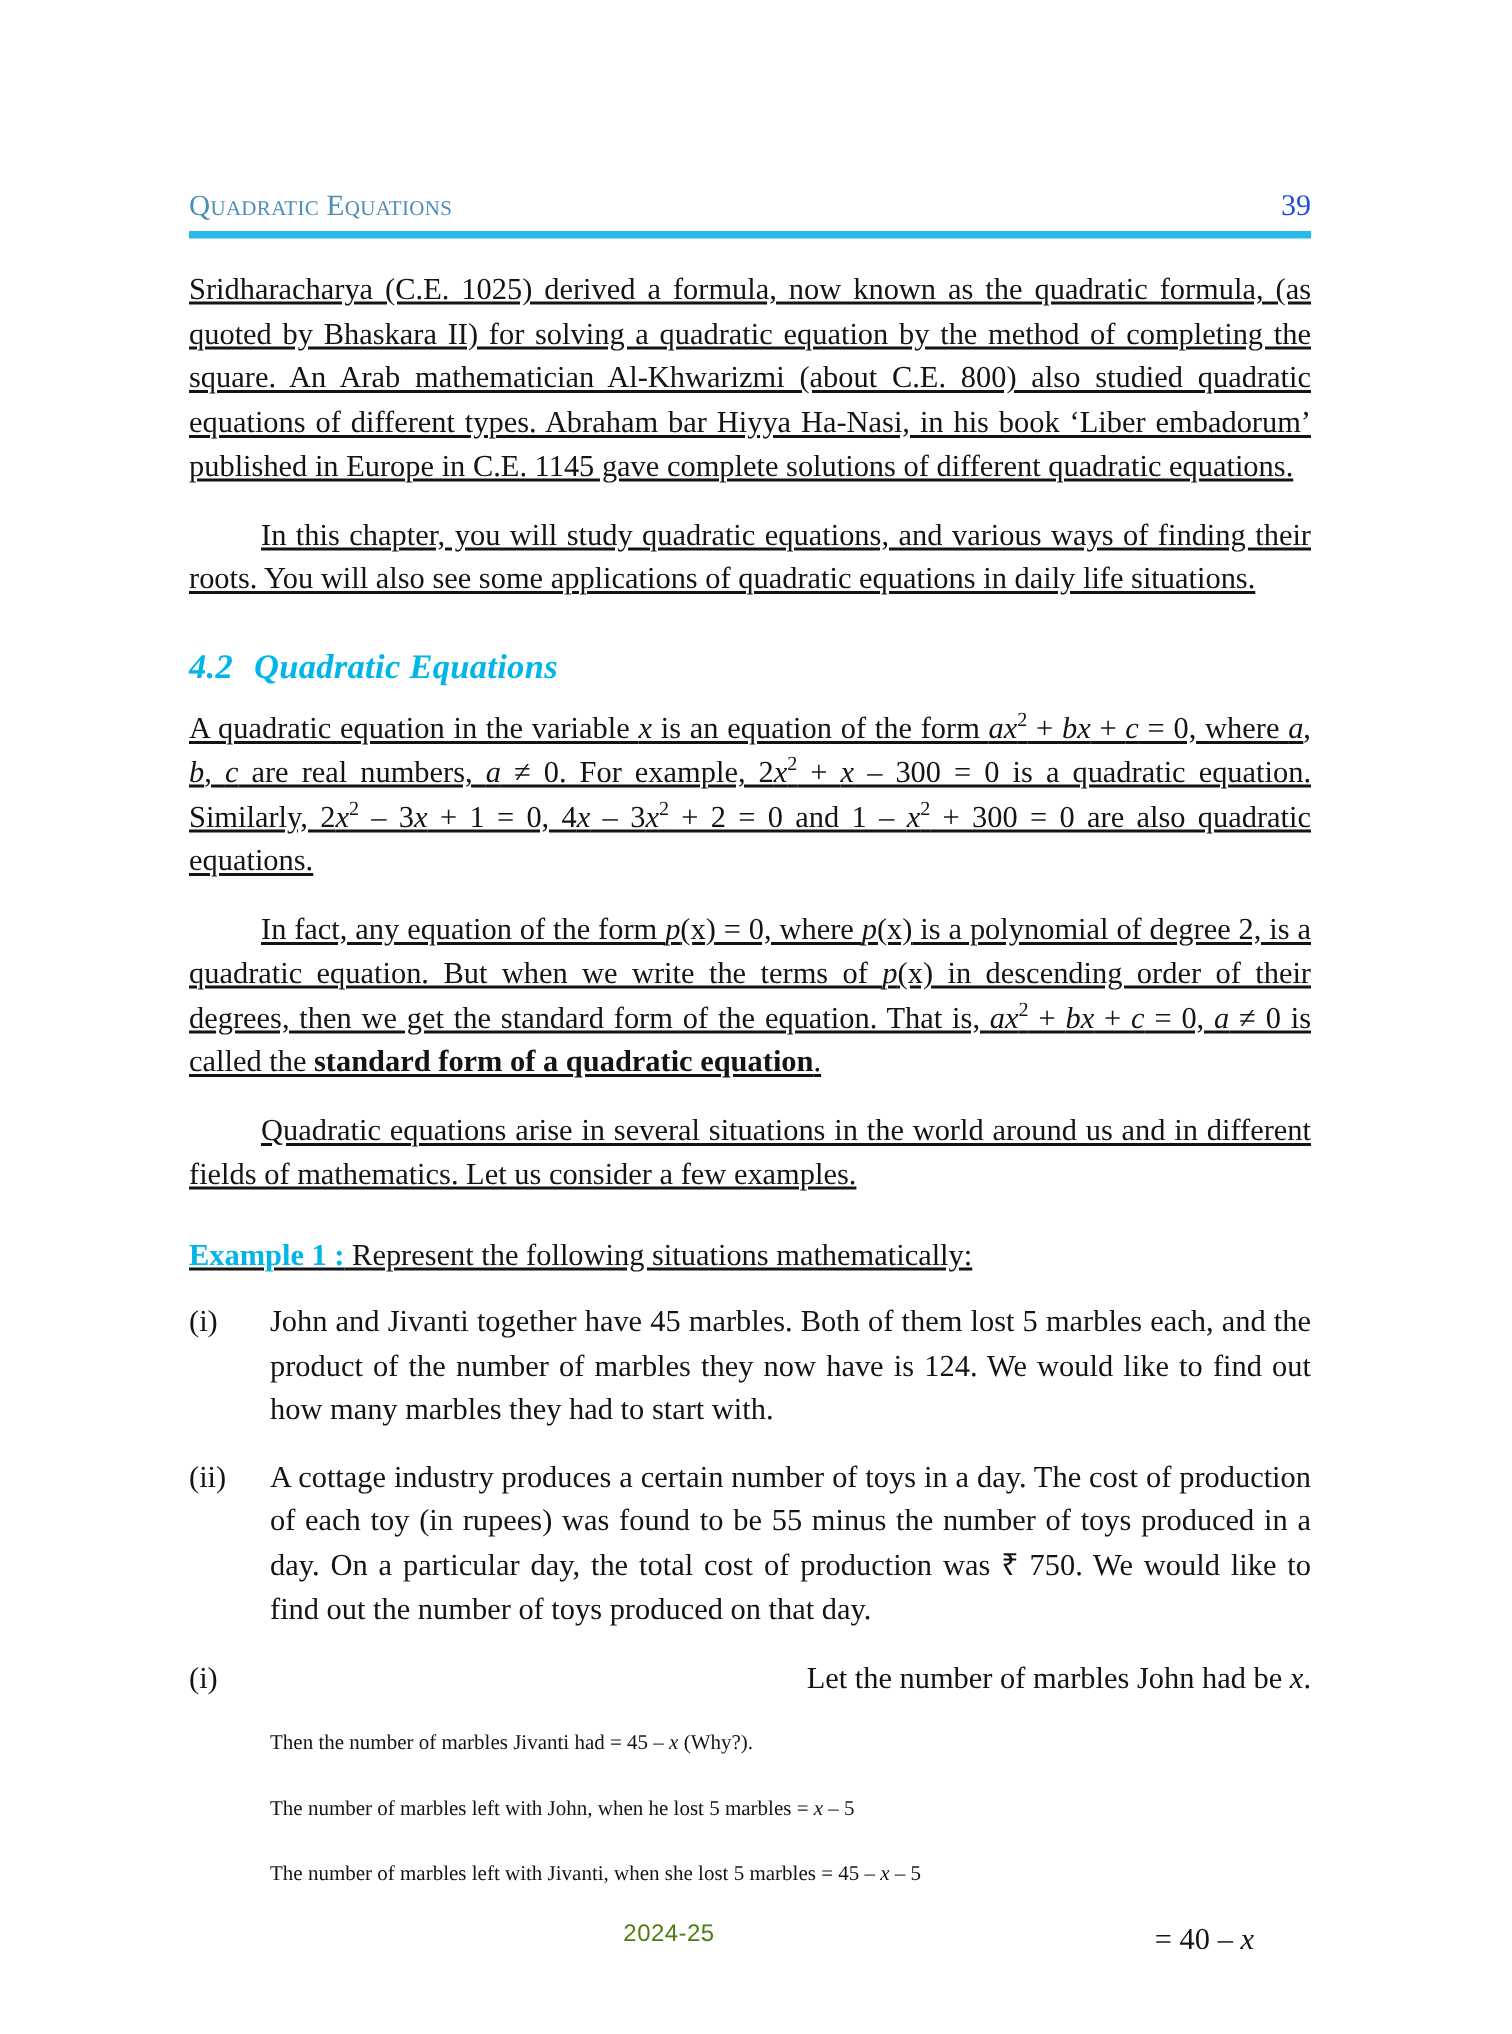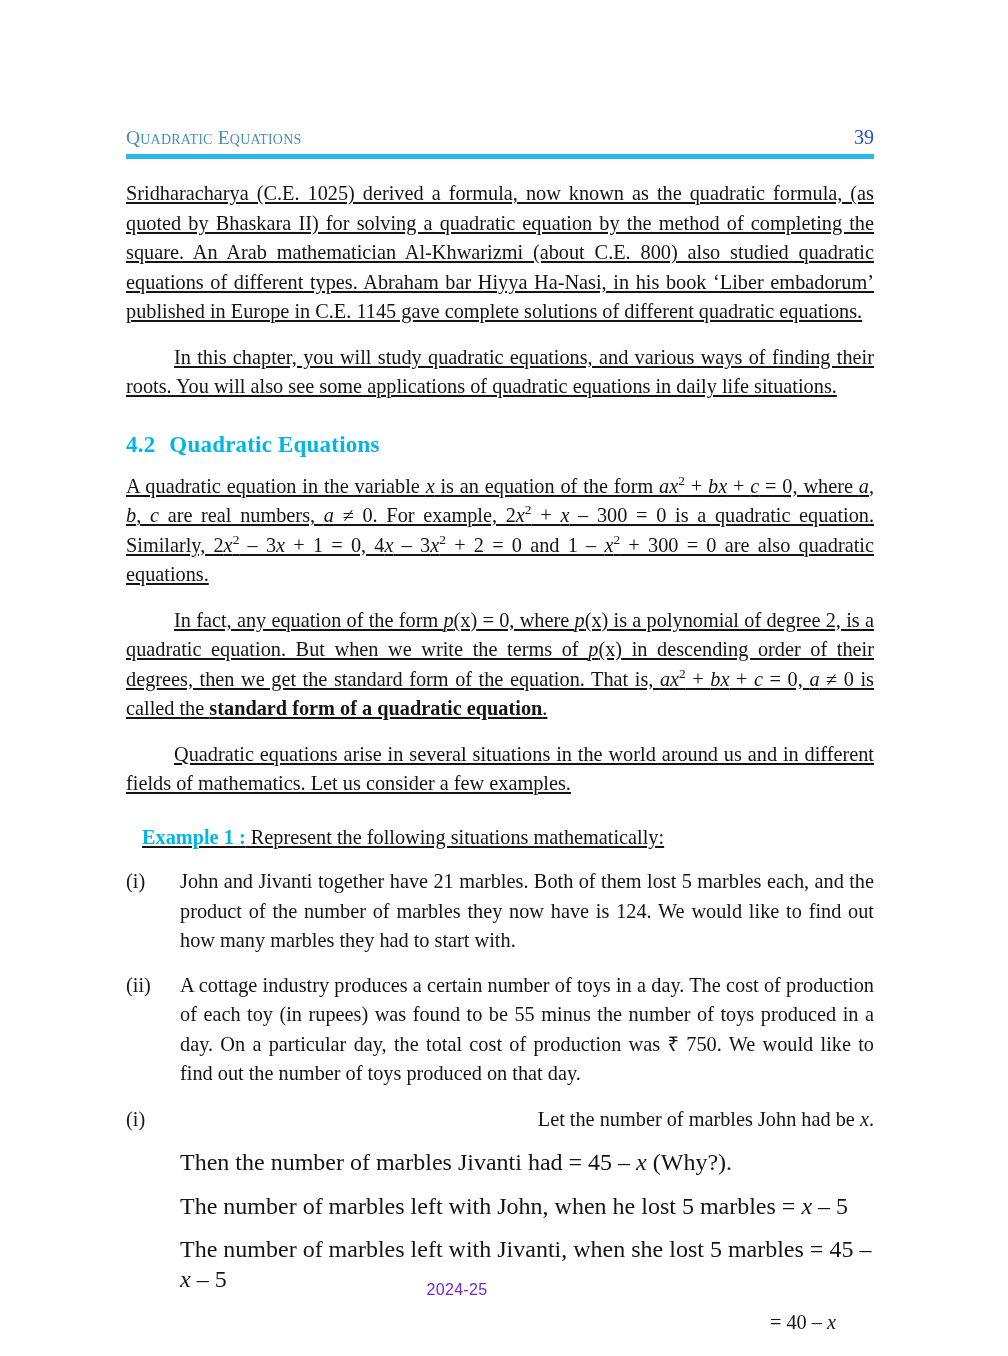--- a/index.html
+++ b/index.html
@@ -69,29 +69,30 @@
   p.indent { text-indent: 48px; margin-top: 16px; }
 
   
   h2.section {
     margin: 30px 0 14px 0;
     font-size: 23px;
     font-weight: bold;
     color: #00b5e8;
     font-family: "Liberation Serif", serif;
     letter-spacing: 0.2px;
+    font-style: italic;
   }
   h2.section .num { margin-right: 14px; }
 
   
   .cyan-label {
     color: #00b5e8;
     font-weight: bold;
   }
-  p.example { margin-top: 24px; margin-left: 16px; }
+  p.example { margin-top: 24px; }
   p.solution { margin-top: 22px; margin-bottom: 0; }
 
   
   .enum {
     display: flex;
     margin-top: 15px;
     font-size: 20.3px;
     line-height: 29.5px;
   }
   .enum .marker {
@@ -104,47 +105,47 @@
     text-align: justify;
     text-justify: inter-word;
     color: #141414;
   }
   .enum.solitem { margin-top: 16px; }
   .enum.solitem .text { text-align: right; }
 
   .subline {
     margin-top: 14px;
     margin-left: 54px;
-    font-size: 24px;
+    font-size: 14px;
     line-height: 29.5px;
     color: #141414;
   }
   .rightline {
     margin-top: 14px;
     margin-left: 54px;
     font-size: 20.3px;
     line-height: 29.5px;
     color: #141414;
     text-align: right;
     padding-right: 38px;
   }
 
   i.v { font-style: italic; }
   sup.p { font-size: 0.66em; vertical-align: super; line-height: 0; }
 
   
   .footer {
     position: absolute;
-    left: 15px;
+    left: 4px;
     top: 1281px;
     width: 884px;
     text-align: center;
     font-family: "Liberation Sans", sans-serif;
     font-size: 16px;
-    color: #6d28d9;
+    color: #4d7c0f;
     letter-spacing: 0.3px;
   }
 </style>
 </head>
 <body>
 
 <div class="page">
   <div class="content">
 
     <div class="runhead">
@@ -170,21 +171,21 @@
     </p>
 
     <p class="body indent">Quadratic equations arise in several situations in the world around us and in different fields of mathematics. Let us consider a few examples.</p>
 
     <p class="body example">
       <span class="cyan-label">Example 1 :</span><span> Represent the following situations mathematically:</span>
     </p>
 
     <div class="enum">
       <span class="marker">(i)</span>
-      <span class="text">John and Jivanti together have 21 marbles. Both of them lost 5 marbles each, and the product of the number of marbles they now have is 124. We would like to find out how many marbles they had to start with.</span>
+      <span class="text">John and Jivanti together have 45 marbles. Both of them lost 5 marbles each, and the product of the number of marbles they now have is 124. We would like to find out how many marbles they had to start with.</span>
     </div>
 
     <div class="enum">
       <span class="marker">(ii)</span>
       <span class="text"><span>A cottage industry produces a certain number of toys in a day. The cost of production of each toy (in rupees) was found to be 55 minus the number of toys produced in a day. On a particular day, the total cost of production was </span><span>₹</span><span> 750. We would like to find out the number of toys produced on that day.</span></span>
     </div>
 
 
     <div class="enum solitem">
       <span class="marker">(i)</span>

